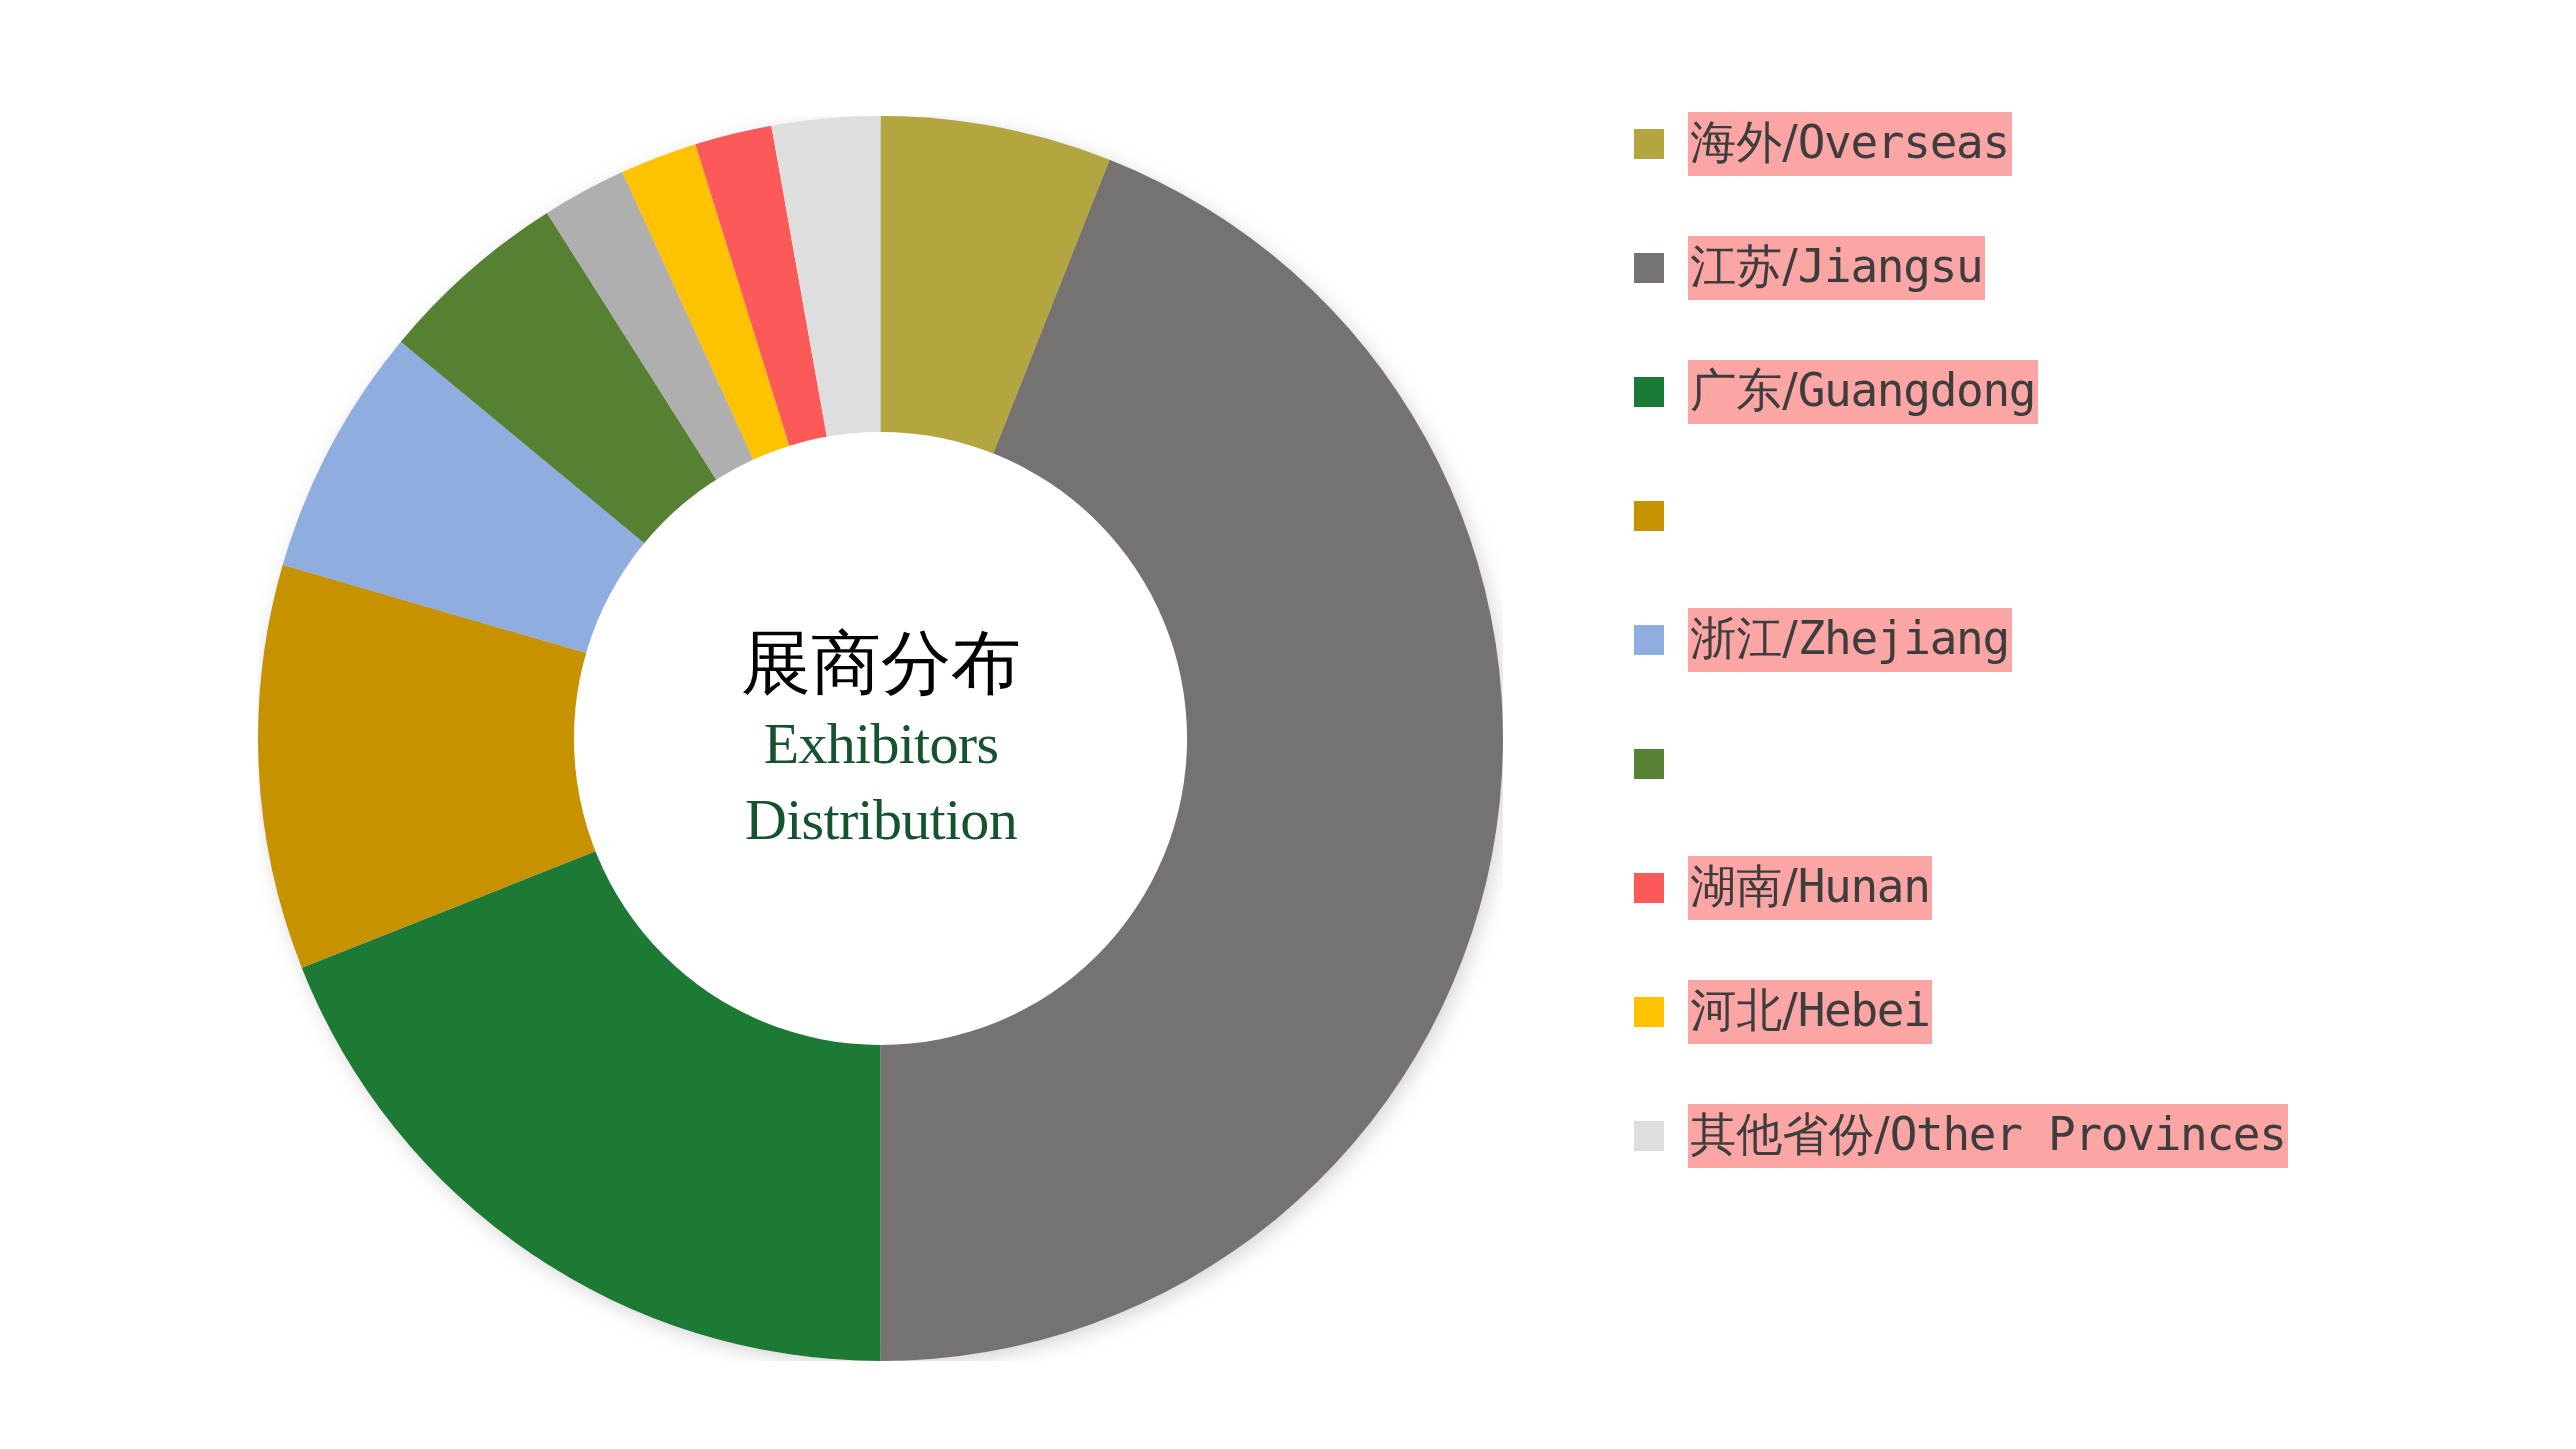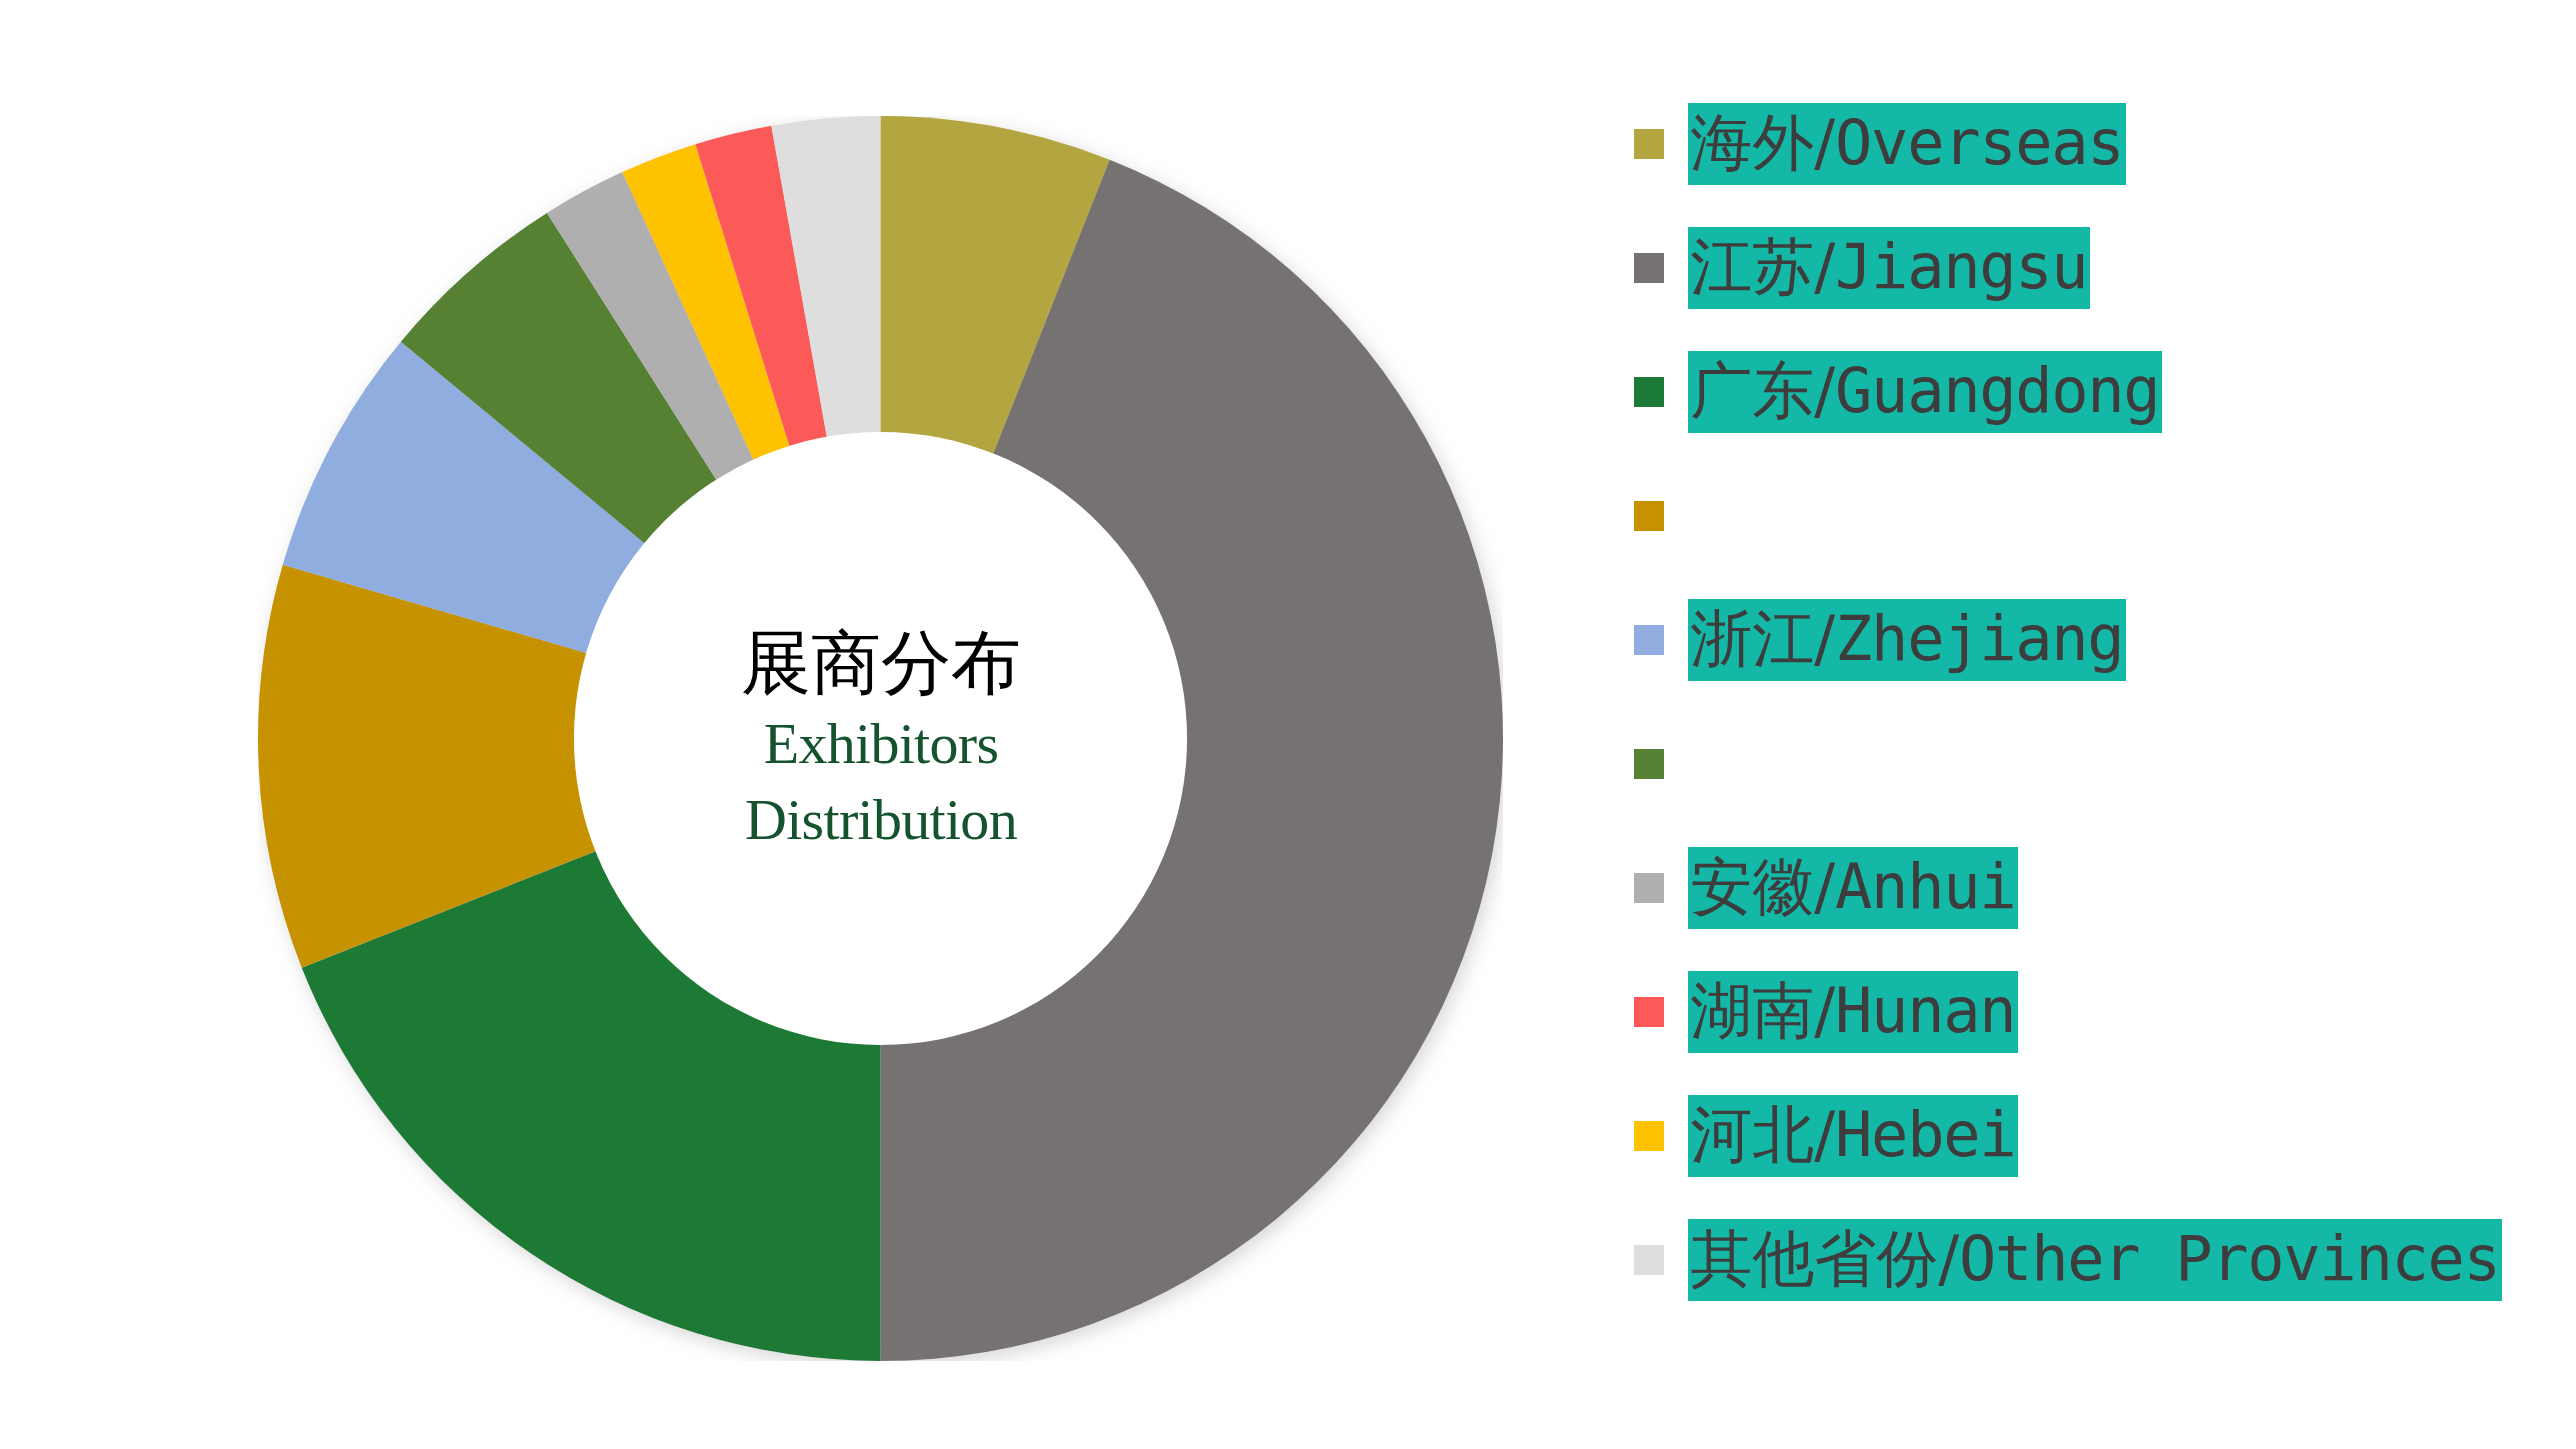--- a/index.html
+++ b/index.html
@@ -77,23 +77,23 @@
     margin-bottom: 40px;
   }
   .legend-row:last-child { margin-bottom: 0; }
   .legend-swatch {
     width: 29.5px;
     height: 29.5px;
     flex: 0 0 29.5px;
     margin-right: 24px;
   }
   .legend-text {
-    background: #14b8a6;
+    background: #fca5a5;
     color: #3d3d3d;
-    font-size: 62px;
+    font-size: 46px;
     line-height: 1.15;
     white-space: nowrap;
     padding: 4px 2.7px 6.7px 2.7px;
   }
   .legend-text .lt-cn {
     font-family: "DejaVu Sans", "Liberation Sans", sans-serif;
   }
   .legend-text .lt-en {
     font-family: "DejaVu Sans Mono", "Liberation Mono", monospace;
     letter-spacing: -1.3px;
@@ -170,24 +170,20 @@
         <span class="legend-swatch" style="background: rgb(199, 146, 0);"></span>
       </div>
       <div class="legend-row">
         <span class="legend-swatch" style="background: rgb(143, 173, 222);"></span>
         <span class="legend-text"><span class="lt-cn">浙江/</span><span class="lt-en">Zhejiang</span></span>
       </div>
       <div class="legend-row">
         <span class="legend-swatch" style="background: rgb(86, 128, 51);"></span>
       </div>
       <div class="legend-row">
-        <span class="legend-swatch" style="background: rgb(175, 175, 175);"></span>
-        <span class="legend-text"><span class="lt-cn">安徽/</span><span class="lt-en">Anhui</span></span>
-      </div>
-      <div class="legend-row">
         <span class="legend-swatch" style="background: rgb(251, 90, 88);"></span>
         <span class="legend-text"><span class="lt-cn">湖南/</span><span class="lt-en">Hunan</span></span>
       </div>
       <div class="legend-row">
         <span class="legend-swatch" style="background: rgb(255, 194, 0);"></span>
         <span class="legend-text"><span class="lt-cn">河北/</span><span class="lt-en">Hebei</span></span>
       </div>
       <div class="legend-row">
         <span class="legend-swatch" style="background: rgb(222, 222, 222);"></span>
         <span class="legend-text"><span class="lt-cn">其他省份/</span><span class="lt-en">Other Provinces</span></span>

